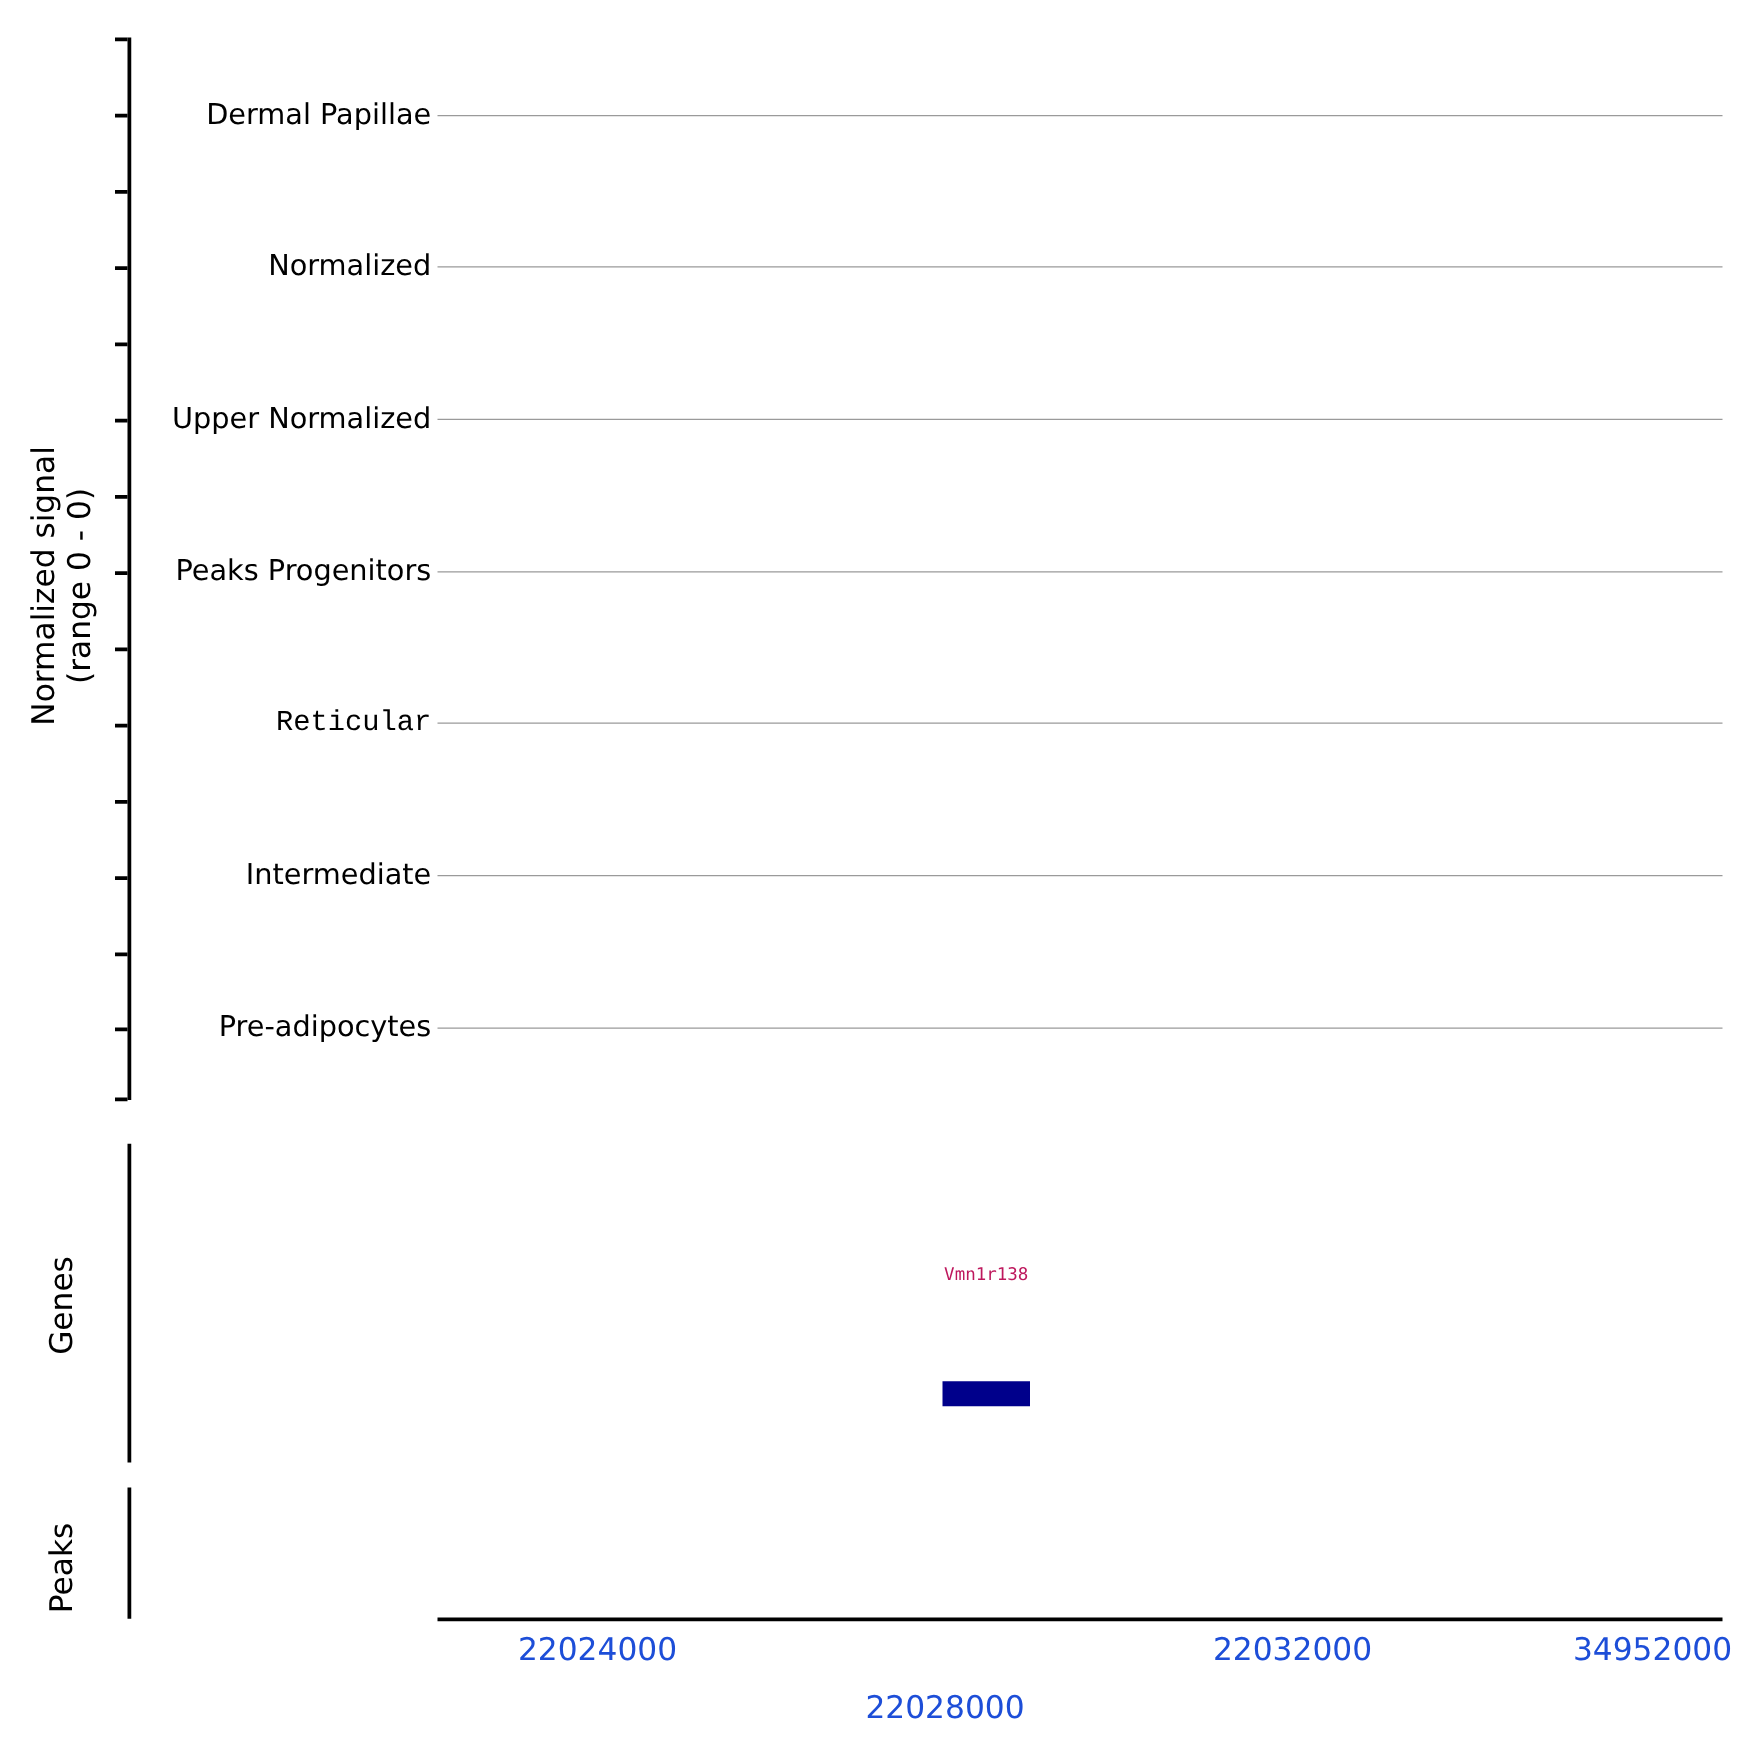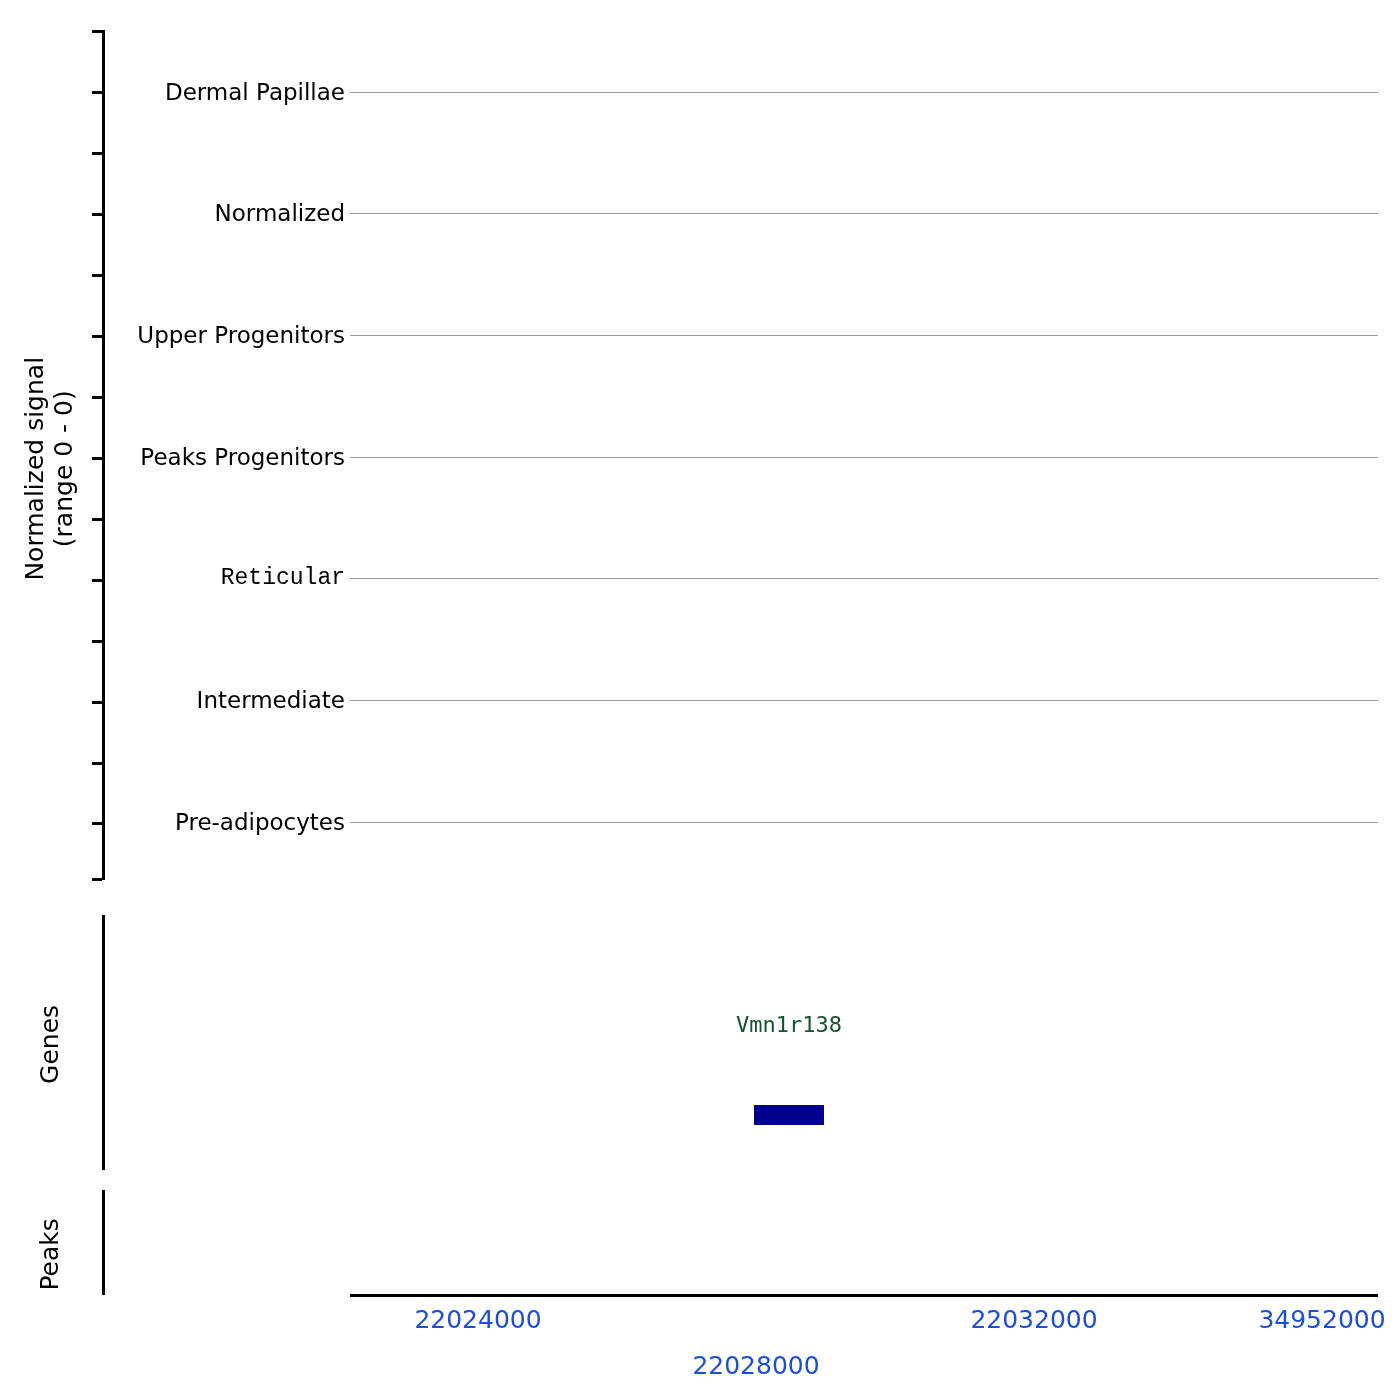--- a/index.html
+++ b/index.html
@@ -113,22 +113,22 @@
   }
 
   
   .gene-box {
     position: absolute;
     background: #00008b;
   }
   .gene-name {
     position: absolute;
     font-family: "DejaVu Sans Mono", monospace;
-    font-size: 22px;
-    color: #14532d;
+    font-size: 14px;
+    color: #be185d;
     transform: translateX(-50%);
     white-space: nowrap;
   }
 </style>
 </head>
 <body>
 
 <div id="root">
 
   <div class="spine vspine" style="left:102px; top:30px; height:850px;"></div>
@@ -153,21 +153,21 @@
     <span>Normalized signal</span><br>
     <span>(range 0 - 0)</span>
   </div>
 
   <div class="track-label" style="top:92px;">Dermal Papillae</div>
   <div class="track-baseline" style="top:92px;"></div>
 
   <div class="track-label" style="top:213px;">Normalized</div>
   <div class="track-baseline" style="top:213px;"></div>
 
-  <div class="track-label" style="top:335px;">Upper Progenitors</div>
+  <div class="track-label" style="top:335px;">Upper Normalized</div>
   <div class="track-baseline" style="top:335px;"></div>
 
   <div class="track-label" style="top:457px;">Peaks Progenitors</div>
   <div class="track-baseline" style="top:457px;"></div>
 
   <div class="track-label" style="top:578px;font-family:Liberation Mono, monospace;">Reticular</div>
   <div class="track-baseline" style="top:578px;"></div>
 
   <div class="track-label" style="top:700px;">Intermediate</div>
   <div class="track-baseline" style="top:700px;"></div>

